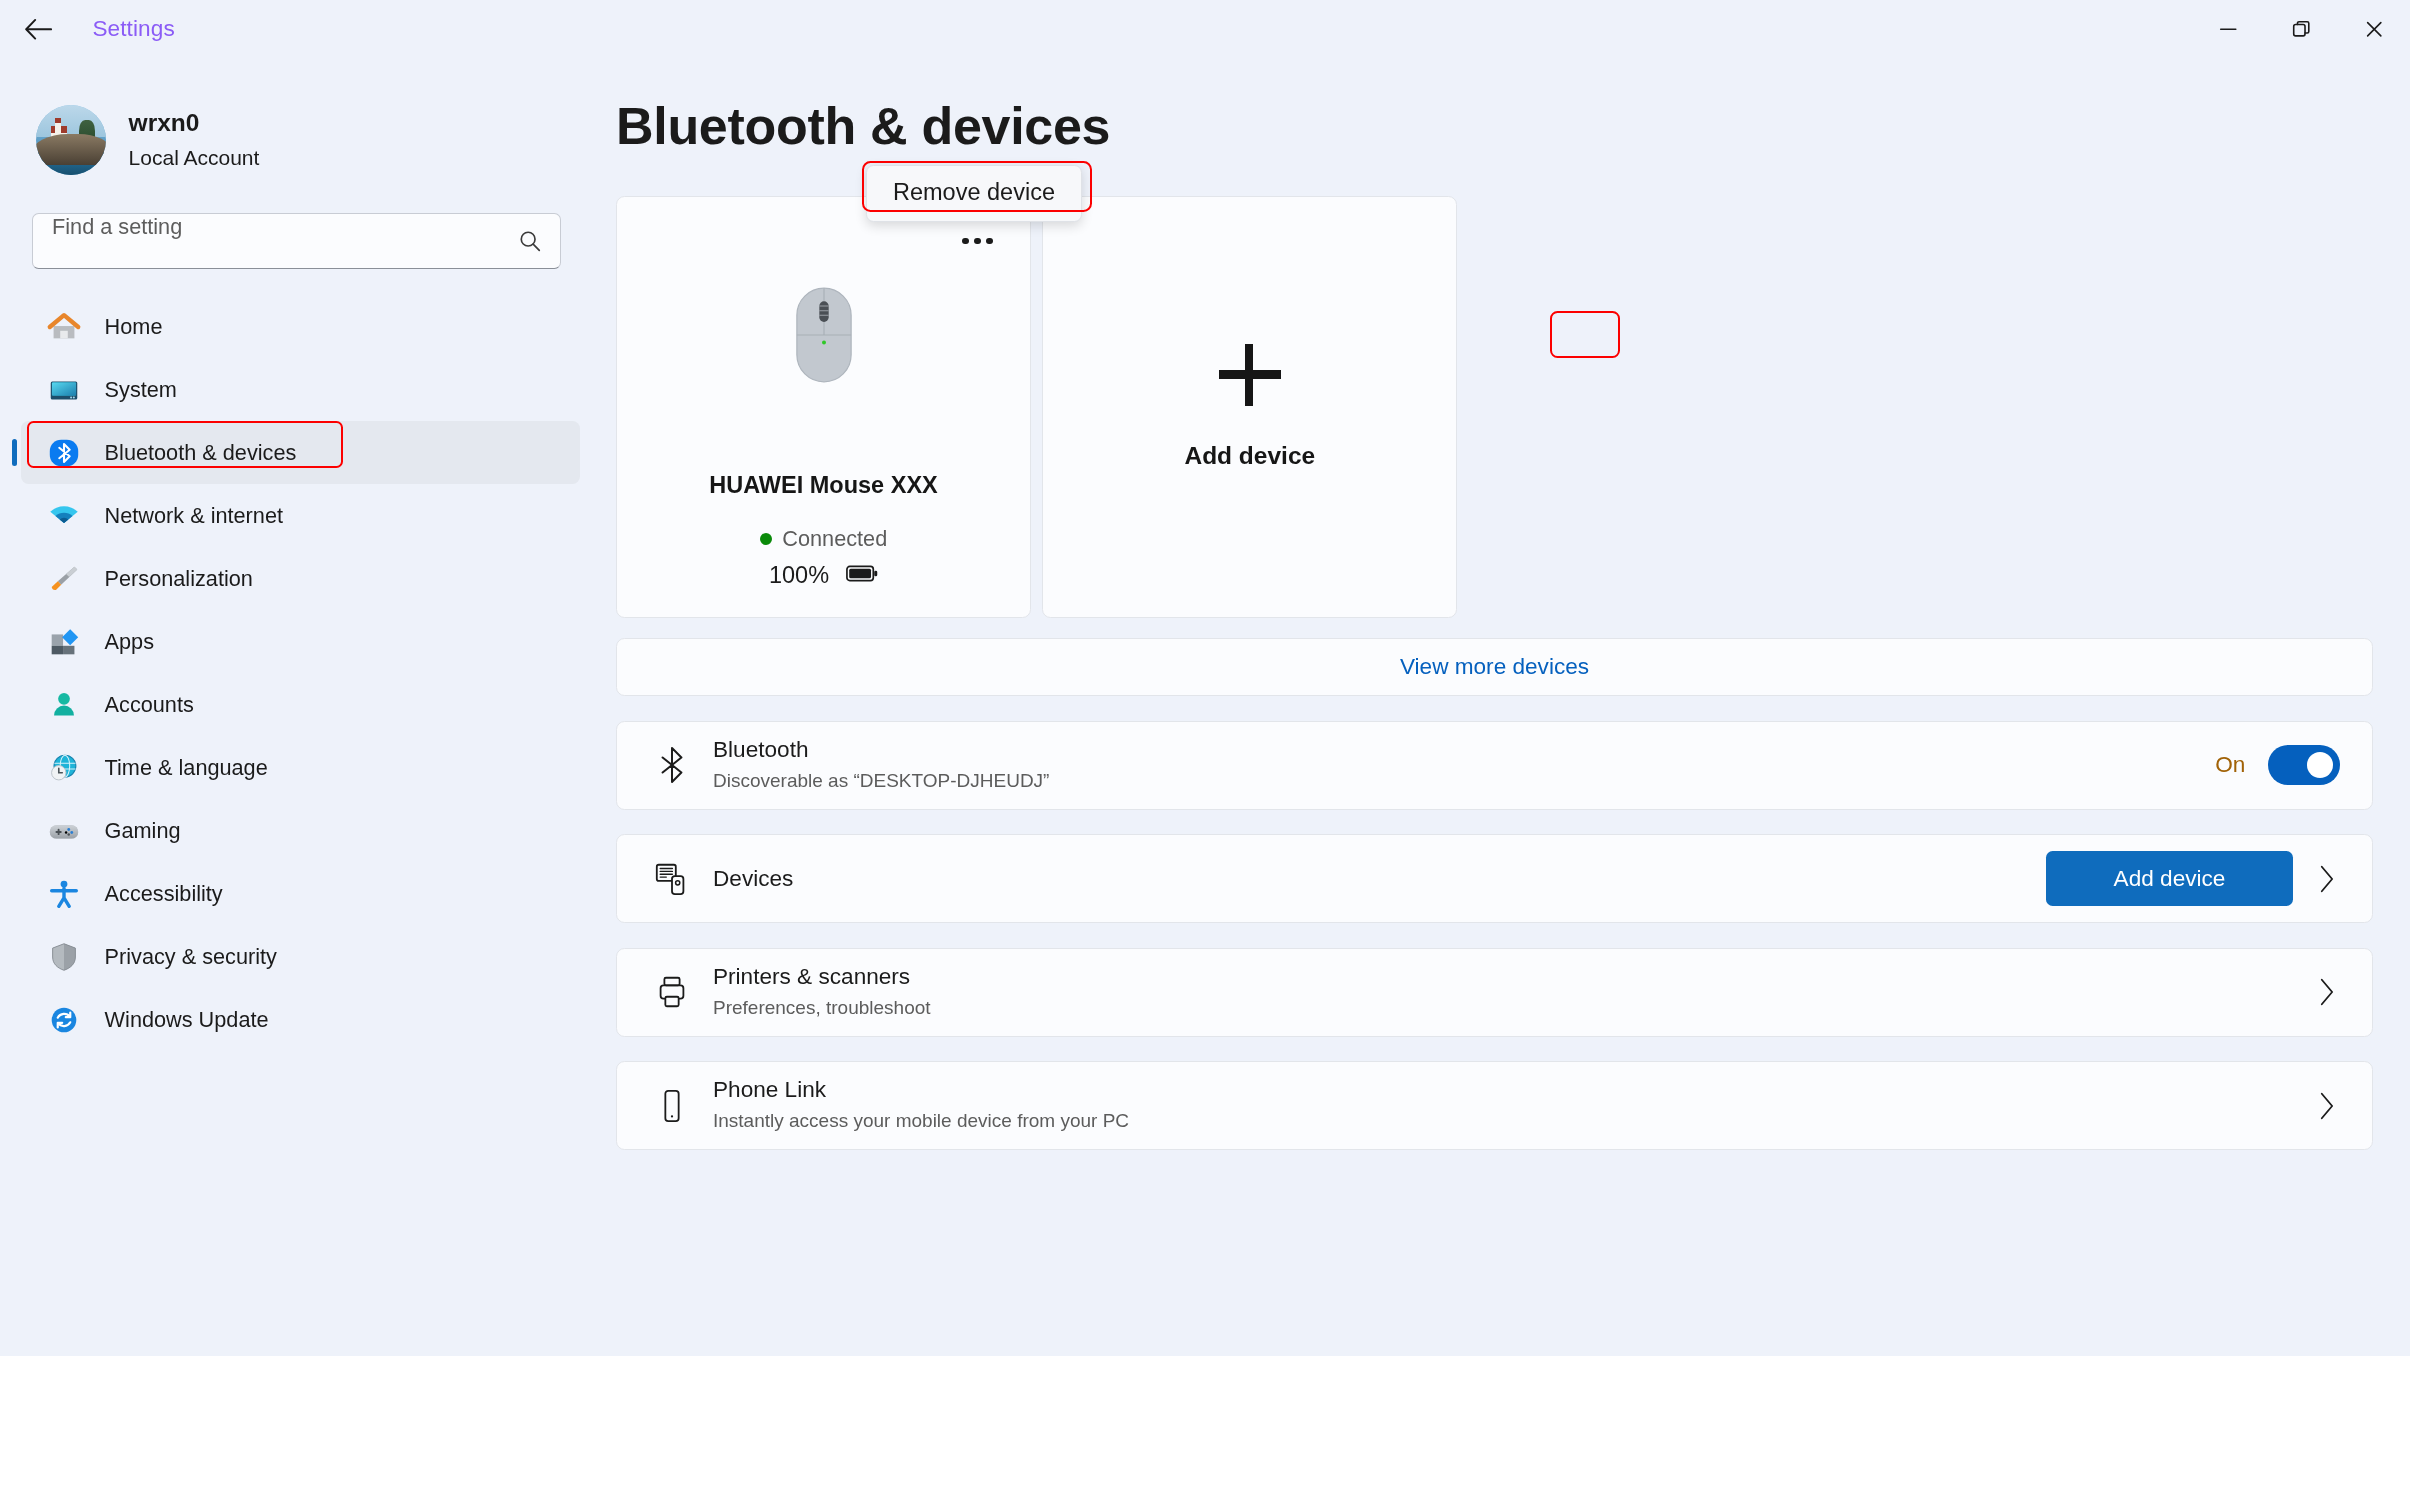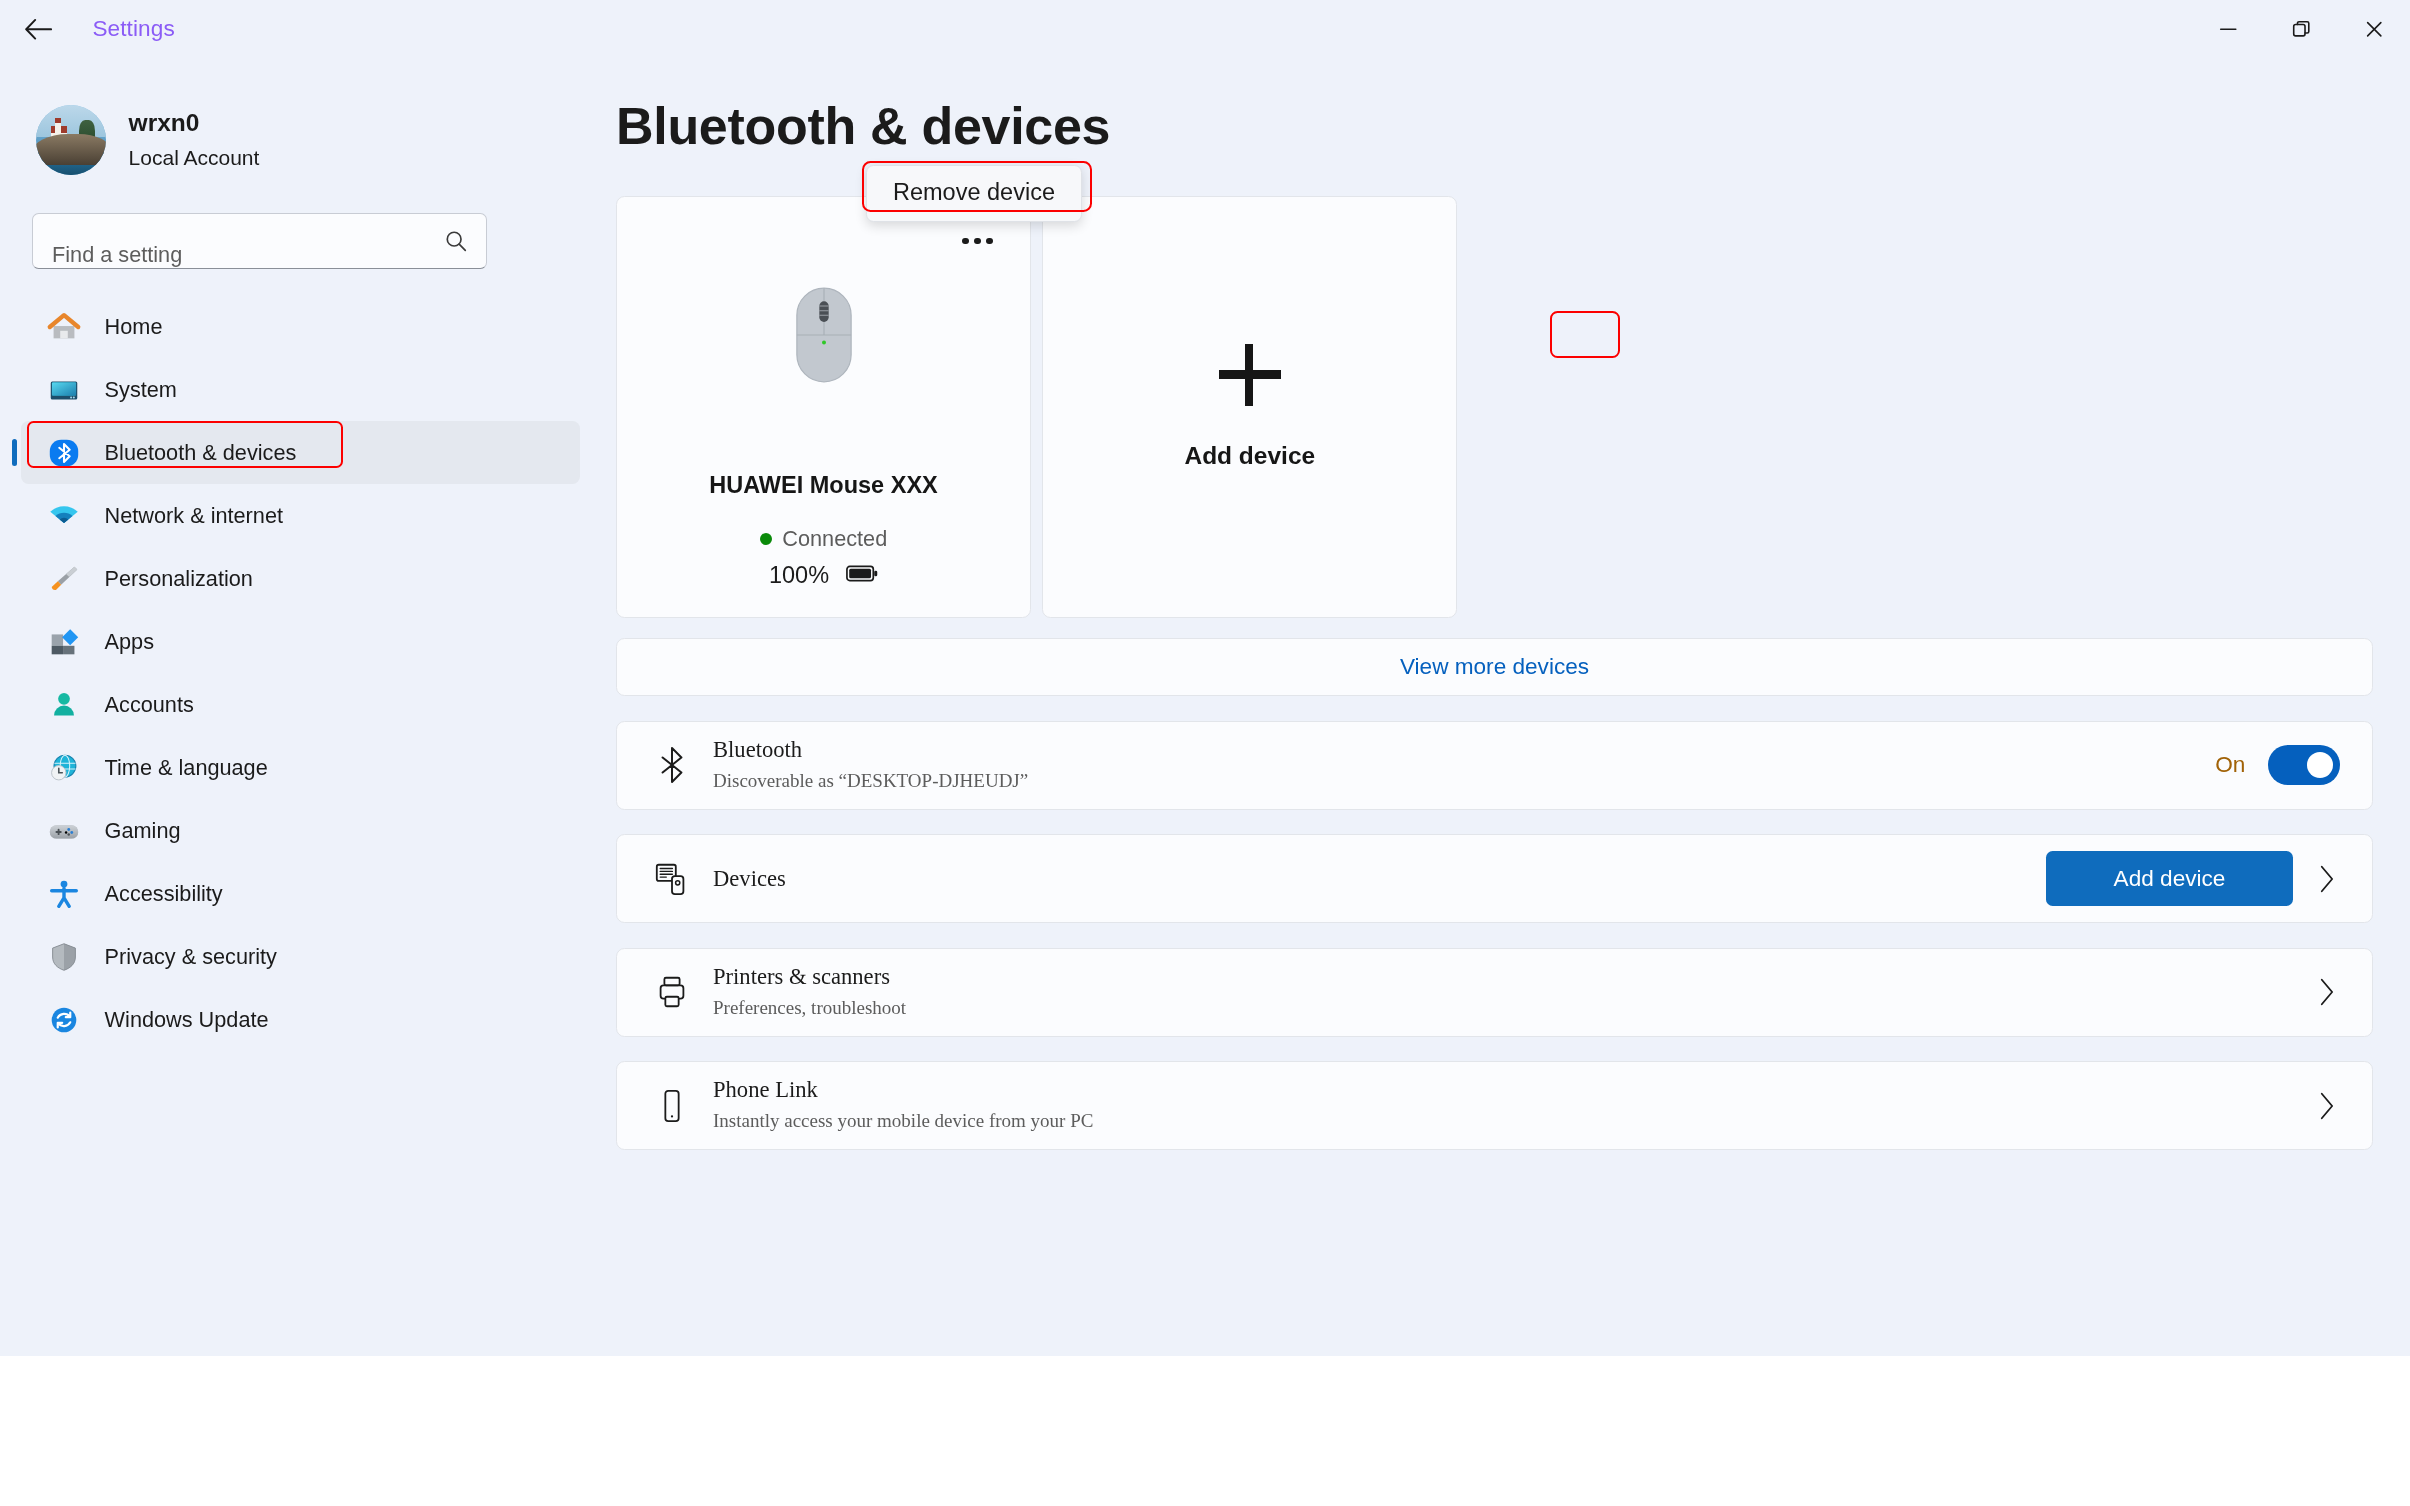--- a/index.html
+++ b/index.html
@@ -69,26 +69,26 @@
      background:#f4f1ea; border-top: 7.5px solid #9e3b2c; }
   #avatar .tower { position:absolute; left:27%; top:18%; width:9%; height:22%;
      background:#f4f1ea; border-top: 5.6px solid #9e3b2c; }
   #account-text { margin-left: 22.6px; }
   #account-name { font-size: 24.5px; font-weight: bold; color: #1b1b1b; line-height: 1.25; }
   #account-type { font-size: 21px; color: #1b1b1b; line-height: 1.4; margin-top: 3.8px; }
 
   #search-box {
     position: relative;
     margin: 38px 0 0 32px;
-    width: 455px; height: 56px;
+    width: 529px; height: 56px;
     background: #fbfcfe;
     border: 0.9px solid #c8ccd4;
     border-bottom: 1.9px solid #8a8f98;
     border-radius: 6.6px;
-    display: flex; align-items: flex-end;
+    display: flex; align-items: flex-start;
   }
   #search-input {
     border: 0; outline: 0; background: transparent;
     font-family: "Liberation Sans", sans-serif;
     font-size: 21.7px; color: #1b1b1b;
     margin-left: 19px; width: 424px;
   }
   #search-input::placeholder { color: #5d5d5d; }
   #search-icon-wrap { position: absolute; right: 17px; top: 14px; }
 
@@ -220,21 +220,21 @@
   #view-more-link { font-size: 22.6px; color: #0560be; }
 
   .setting-row {
     margin: 24.5px 0 0 13px;
     width: 1757px; height: 89px;
     background: #fbfcfe; border: 0.9px solid #e2e5ea; border-radius: 8.5px;
     display: flex; align-items: center;
     padding: 0 32px 0 28px;
   }
   .row-icon { width: 53px; flex: none; display: flex; align-items: center; justify-content: center; }
-  .row-text { margin-left: 15px; flex: 1; font-family: Liberation Serif, serif; }
+  .row-text { margin-left: 15px; flex: 1; }
   .row-title { font-size: 22.6px; color: #1b1b1b; line-height: 1.3; }
   .row-sub { font-size: 19px; color: #5c5c5c; line-height: 1.5; margin-top: 2.8px; }
   .toggle-area { display: flex; align-items: center; gap: 22.6px; }
   .toggle-label { font-size: 22.6px; color: #a16207; }
   .toggle {
     width: 72px; height: 40px; border-radius: 20px; background: #0560be;
     position: relative;
   }
   .toggle .knob {
     position: absolute; right: 6.6px; top: 6.6px;

